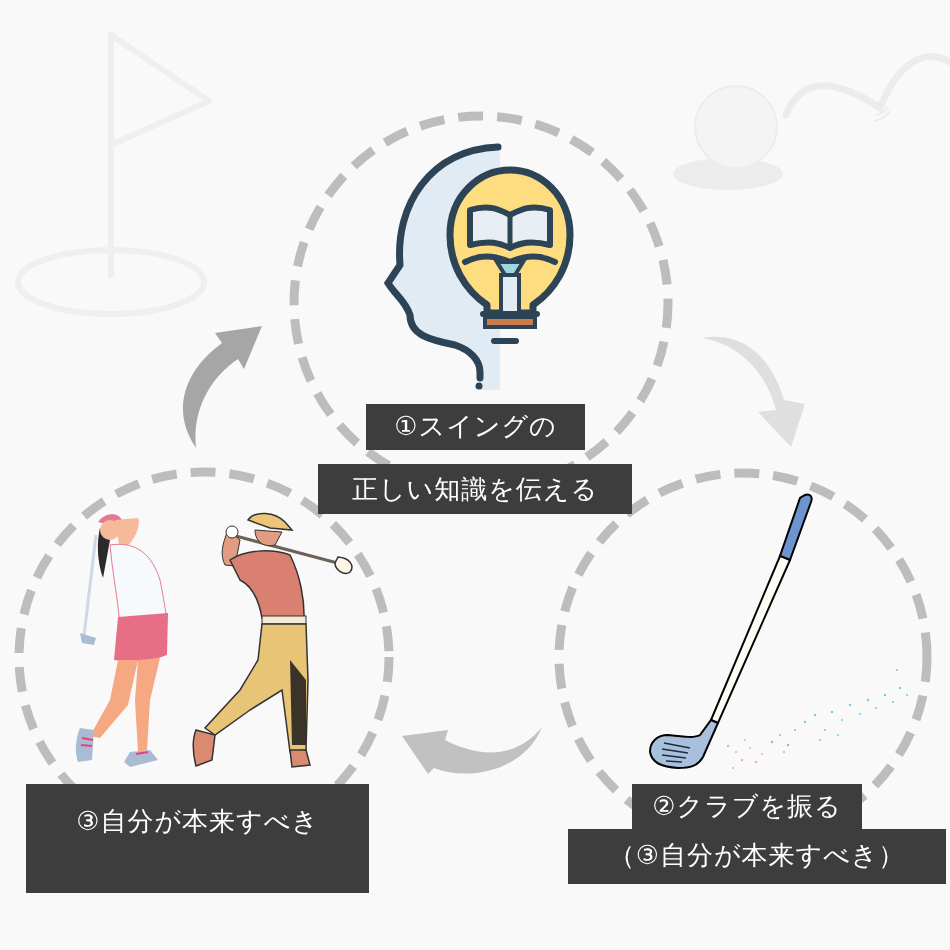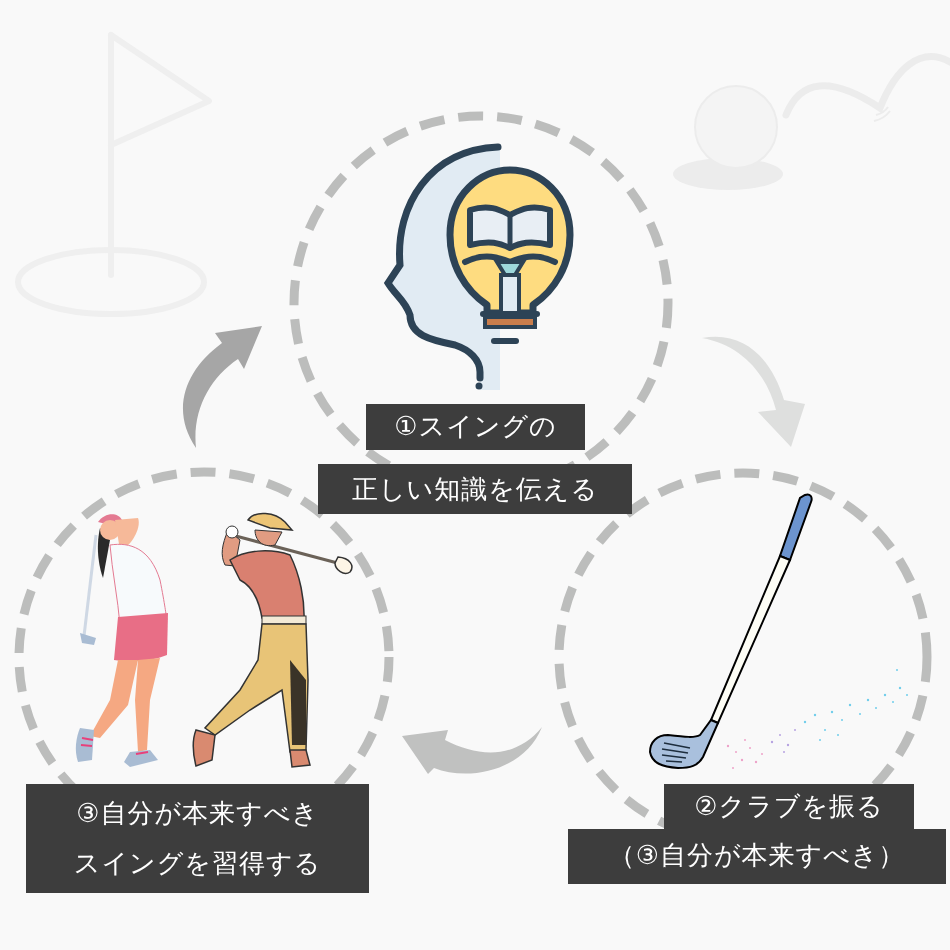--- a/index.html
+++ b/index.html
@@ -135,23 +135,22 @@
   </g>
 </svg>
 
 <div class="label" style="left:366px; top:404px; width:219px; height:46px;">
   <span>①スイングの</span>
 </div>
 <div class="label" style="left:318px; top:449px; width:314px; height:50px; line-height:50px;margin-top:15px;">
   <span>正しい知識を伝える</span>
 </div>
 
-<div class="label" style="left:664px; top:784px; width:250px; height:46px;">
+<div class="label" style="left:632px; top:784px; width:230px; height:46px;">
   <span>②クラブを振る</span>
 </div>
 <div class="label" style="left:568px; top:829px; width:378px; height:55px; line-height:52px;">
   <span>（③自分が本来すべき）</span>
 </div>
 
-<div class="label" style="left:26px; top:784px; width:343px; height:109px; line-height:50px; padding-top:4px; box-sizing:border-box;">
+<div class="label" style="left:26px; top:784px; width:343px; height:109px; line-height:50px; padding-top:12px; box-sizing:border-box;">
   <span>③自分が本来すべき</span>
-  <span>スイングを習得する</span>
 </div>
 
 </body></html>

